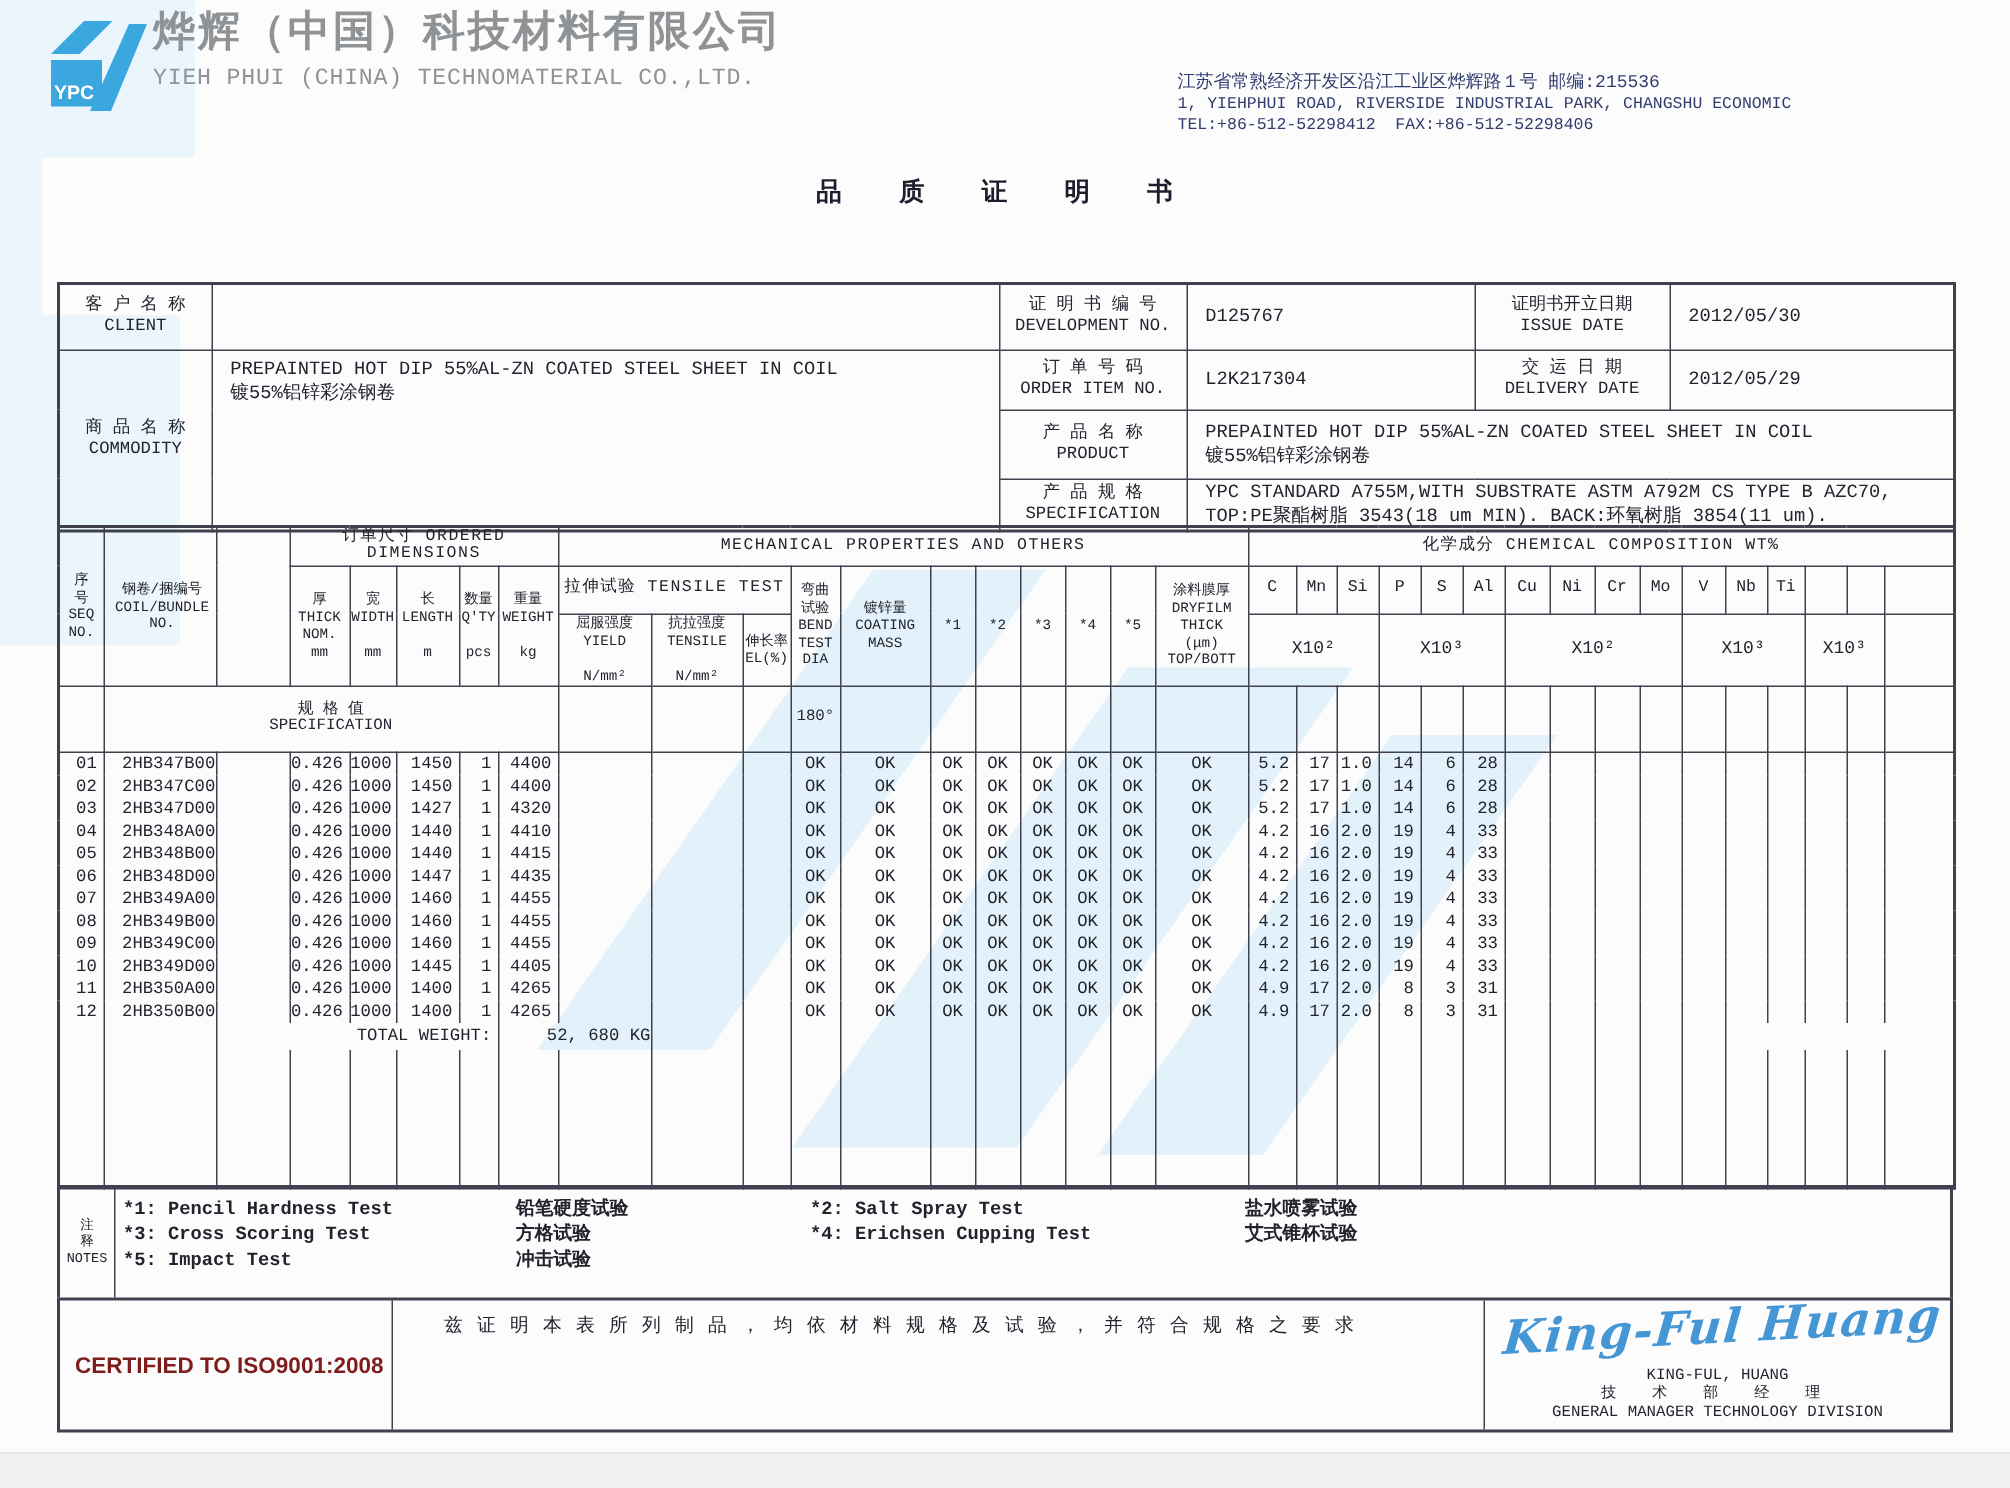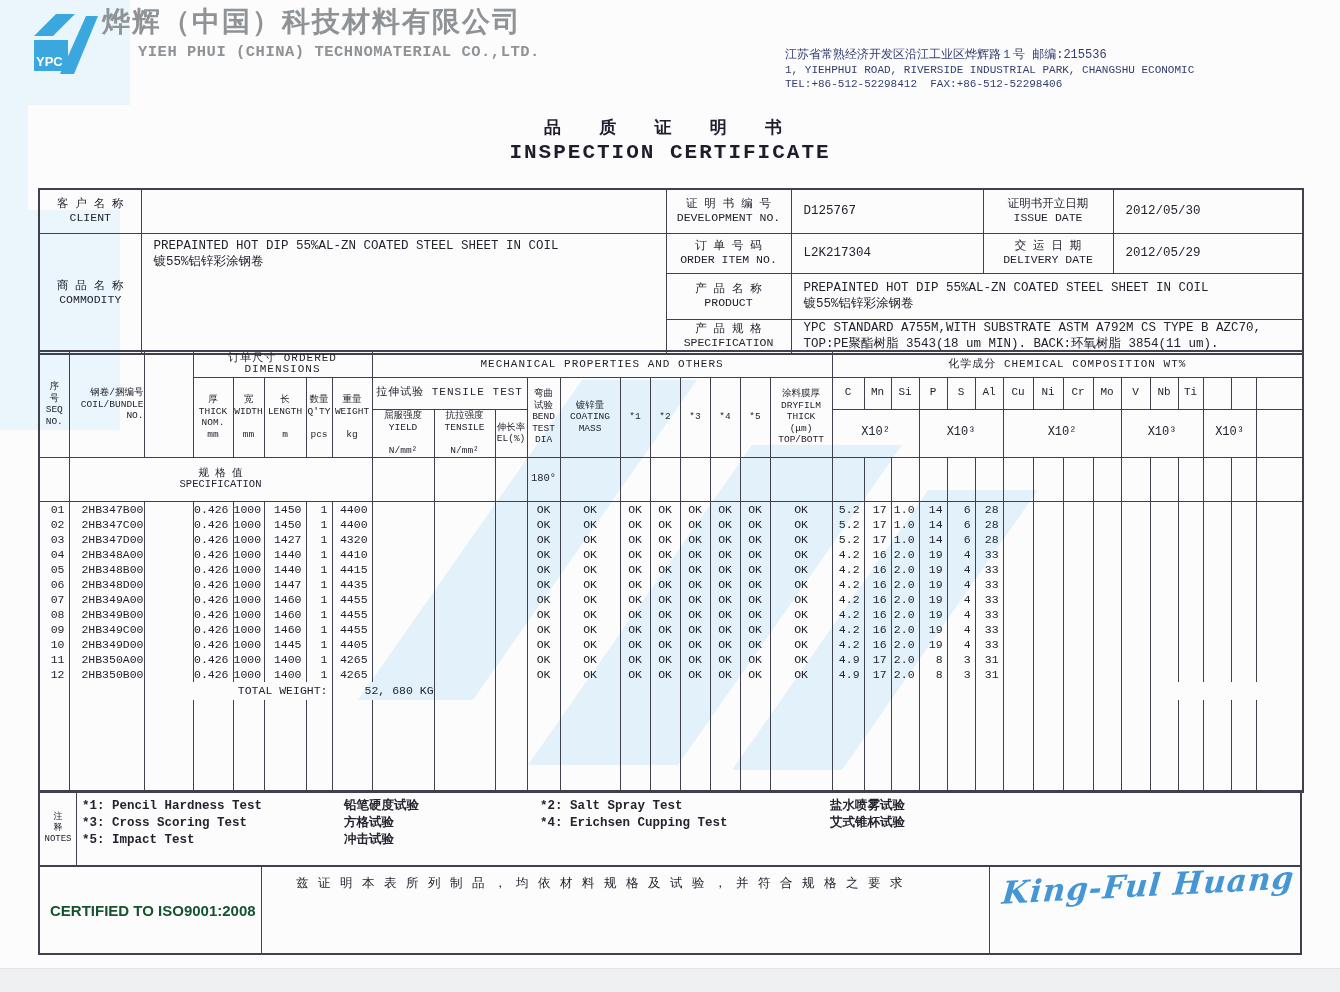--- a/index.html
+++ b/index.html
@@ -14,21 +14,21 @@
   .abs { position:absolute; }
 
   
   .wm { position:absolute; background:#e3f2fa; transform:skewX(-35deg); z-index:0; }
   .wm2 { background:#eaf6fc; }
 
   
   .logo { left:30px; top:12px; width:68px; height:62px; z-index:2; }
   .company { left:102px; top:8px; z-index:2; color:#8f9396; }
   .company .cn { font-size:28px; font-weight:bold; letter-spacing:2px; line-height:32px; }
-  .company .en { font-size:15.5px; font-weight:bold; letter-spacing:.5px; margin-top:3px;margin-left:36px; }
+  .company .en { font-size:15.5px; font-weight:normal; letter-spacing:.5px; margin-top:3px; }
   .addr { left:785px; top:48px; width:470px; color:#323d6e; z-index:2; }
   .addr .l { font-size:11px; line-height:14.5px; white-space:pre; }
   .addr .l.cnl { font-size:12px; }
 
   .title-wrap { left:0; top:116px; width:1340px; text-align:center; z-index:2; }
   .title-cn { font-size:17px; font-weight:bold; letter-spacing:14px; color:#1d1d2c; }
   .title-en { font-size:21px; font-weight:bold; letter-spacing:2px; color:#1d1d2c; margin-top:2px; }
 
   
   table { border-collapse:collapse; table-layout:fixed; }
@@ -42,36 +42,36 @@
   .info-table td.val { text-align:left; padding-left:12px; font-size:12.5px; white-space:pre-line; line-height:16px; }
   .info-table td.valtop { vertical-align:top; padding-top:4px; }
 
   
   .main-table { left:38px; top:350px; width:1264px; z-index:1; position:absolute; }
   .main-table table { width:1264px; border:2px solid #40404e; }
   .main-table thead td { border:1px solid #40404e; text-align:center; vertical-align:middle; font-size:9.5px; line-height:11.5px; white-space:pre-line; }
   .main-table thead td.grp { font-size:11px; letter-spacing:1px;margin-top:36px; }
   .main-table thead td.elem { font-size:11px; }
   .main-table thead td.x10 { font-size:12px; }
-  .main-table thead td.lefth { text-align:right; padding-left:3px; }
+  .main-table thead td.lefth { text-align:center; padding-left:3px; }
   .main-table tbody td { border-left:1px solid #40404e; border-right:1px solid #40404e; font-size:11.5px; line-height:15px; vertical-align:middle; }
   .main-table tr.spec td { border:1px solid #40404e; text-align:center; font-size:10.5px; white-space:pre-line; }
   .al-r { text-align:right; padding-right:4px; }
   .al-l { text-align:right; padding-left:3px; }
   .al-c { text-align:center; }
 
   
   .notes { left:38px; top:790px; width:1264px; height:75px; border:2px solid #40404e; border-bottom:none; display:flex; z-index:1; position:absolute; }
   .notes .nlab { width:37px; border-right:1px solid #40404e; text-align:center; font-size:9px; line-height:11px; display:flex; align-items:center; justify-content:center; white-space:pre-line; }
   .notes .nbody { flex:1; padding:6px 0 0 5px; }
   .notes-grid { display:grid; grid-template-columns:262px 196px 290px 250px; font-size:12.5px; font-weight:600; line-height:17px; }
 
   
   .bottom { left:38px; top:865px; width:1264px; height:90px; border:2px solid #40404e; display:flex; z-index:1; position:absolute; }
-  .bottom .cert { width:222px; border-right:1px solid #40404e; display:flex; align-items:center; padding-left:10px; font-family:"Liberation Sans",sans-serif; font-weight:bold; font-size:15px; color:#14532d; }
+  .bottom .cert { width:222px; border-right:1px solid #40404e; display:flex; align-items:center; padding-left:10px; font-family:"Liberation Sans",sans-serif; font-weight:bold; font-size:15px; color:#7f1d1d; }
   .bottom .stmt { width:728px; border-right:1px solid #40404e; padding:8px 0 0 34px; }
   .stmt .cnline { font-size:12.5px; letter-spacing:1px; margin-bottom:2px; }
   .stmt .enlines { font-size:11.5px; line-height:13.5px; white-space:pre-line; }
   .bottom .sig { flex:1; position:relative; }
   .sig .script { position:absolute; left:12px; top:0px; font-family:"DejaVu Serif","Liberation Serif",serif; font-style:italic; font-weight:bold; font-size:31px; color:#4596d4; transform:rotate(-3deg) skewX(-8deg); letter-spacing:1px; white-space:nowrap; }
   .sig .block { position:absolute; bottom:5px; left:0; width:100%; text-align:center; }
   .sig .nm { font-size:10.5px; line-height:12px; }
   .sig .tcn { font-size:10px; letter-spacing:9px; line-height:13px; }
   .sig .ten { font-size:10.5px; line-height:12px; }
 
@@ -102,21 +102,20 @@
   <div class="en">YIEH PHUI (CHINA) TECHNOMATERIAL CO.,LTD.</div>
 </div>
 <div class="abs addr">
   <div class="l cnl">江苏省常熟经济开发区沿江工业区烨辉路１号 邮编:215536</div>
   <div class="l">1, YIEHPHUI ROAD, RIVERSIDE INDUSTRIAL PARK, CHANGSHU ECONOMIC</div>
   <div class="l">TEL:+86-512-52298412  FAX:+86-512-52298406</div>
 </div>
 
 <div class="abs title-wrap">
   <div class="title-cn">品 质 证 明 书</div>
-  <div class="title-en">INSPECTION CERTIFICATE</div>
 </div>
 
 <div class="info-table">
   <table>
     <colgroup>
       <col style="width:102px">
         <col style="width:525px">
         <col style="width:125px">
       <col style="width:192px">
         <col style="width:130px">
@@ -860,16 +859,21 @@
   </div>
 </div>
 
 <div class="bottom">
   <div class="cert">CERTIFIED TO ISO9001:2008</div>
   <div class="stmt">
     <div class="cnline">兹 证 明 本 表 所 列 制 品 ， 均 依 材 料 规 格 及 试 验 ， 并 符 合 规 格 之 要 求</div>
   </div>
   <div class="sig">
     <div class="script">King-Ful Huang</div>
+    <div class="block">
+      <div class="nm">KING-FUL, HUANG</div>
+      <div class="tcn">技 术 部 经 理</div>
+      <div class="ten">GENERAL MANAGER TECHNOLOGY DIVISION</div>
+    </div>
   </div>
 </div>
 
 <div class="graybar"></div>
 
 </body></html>

